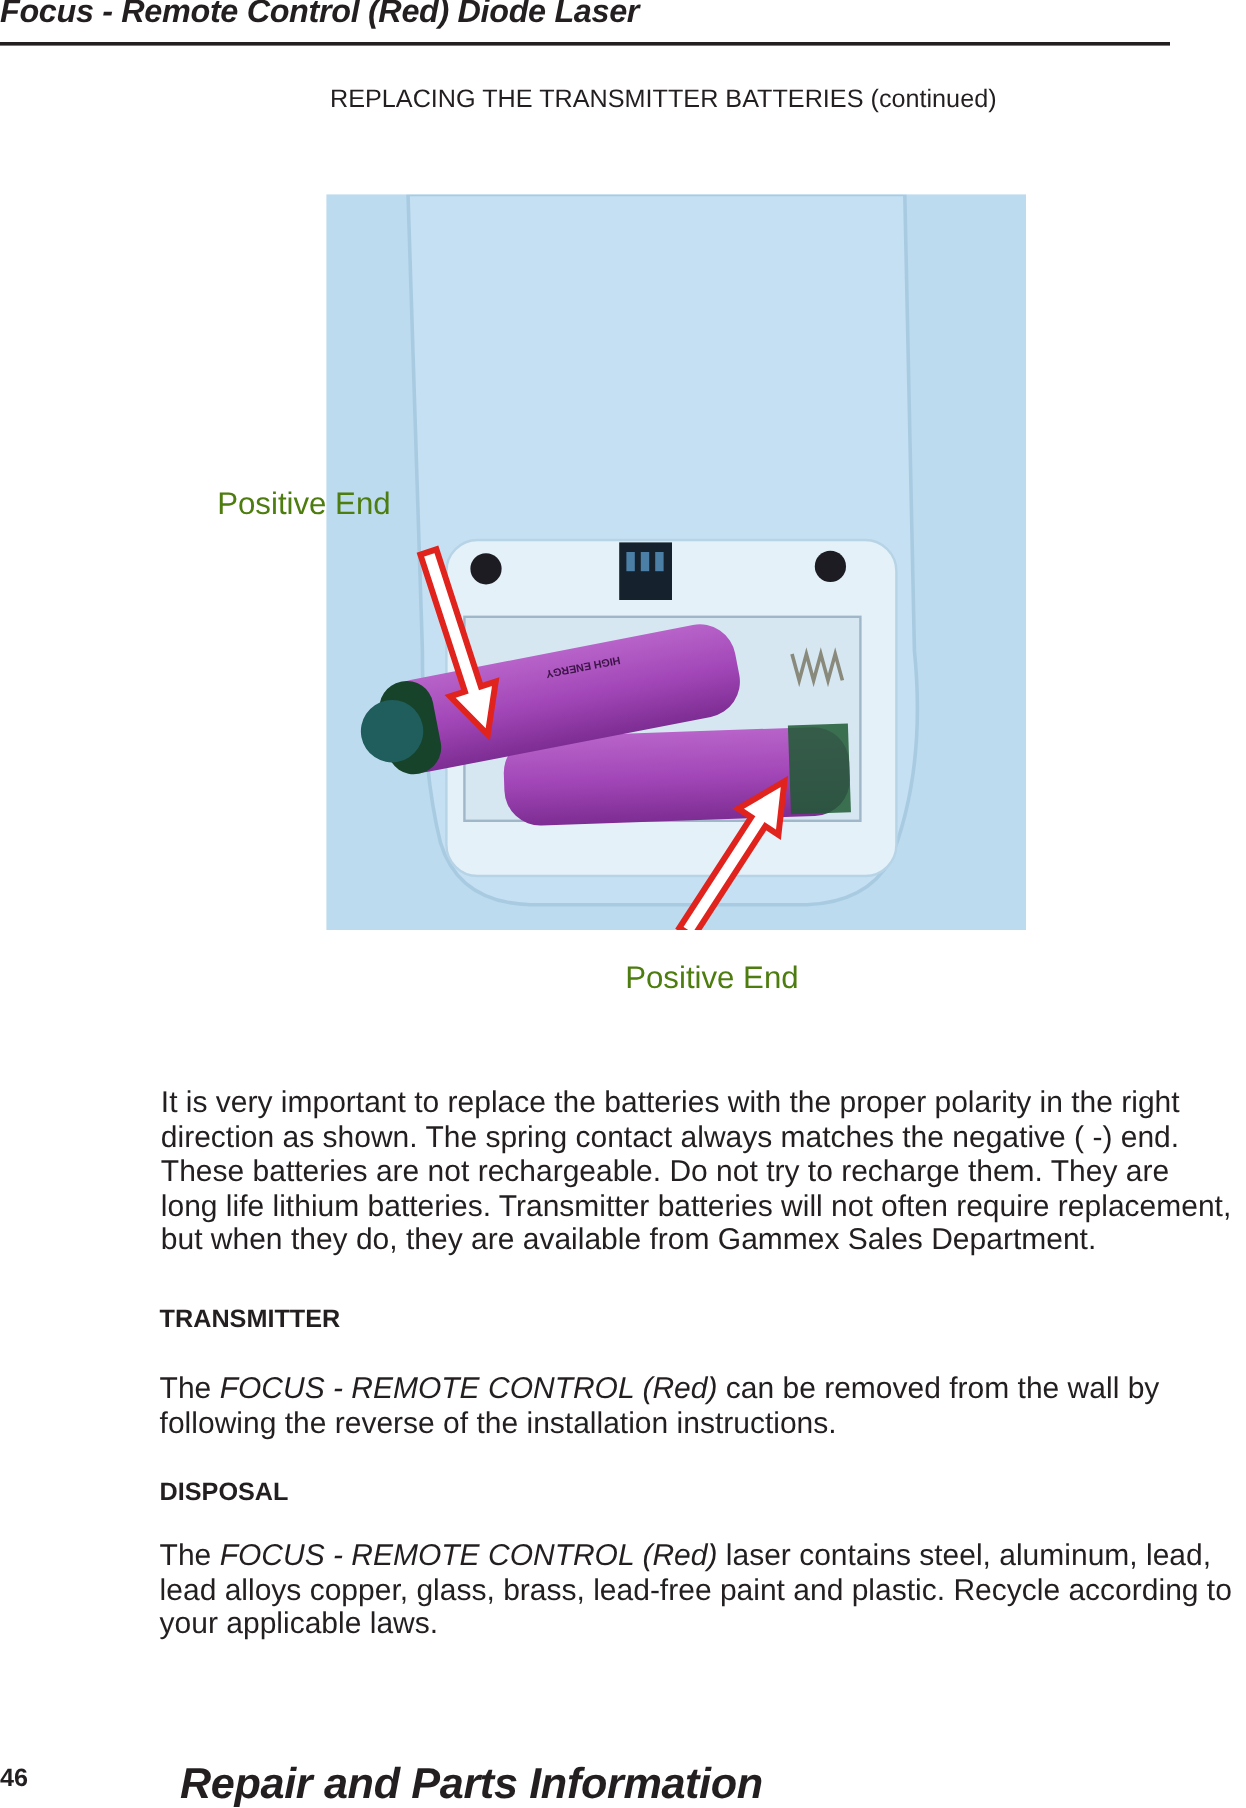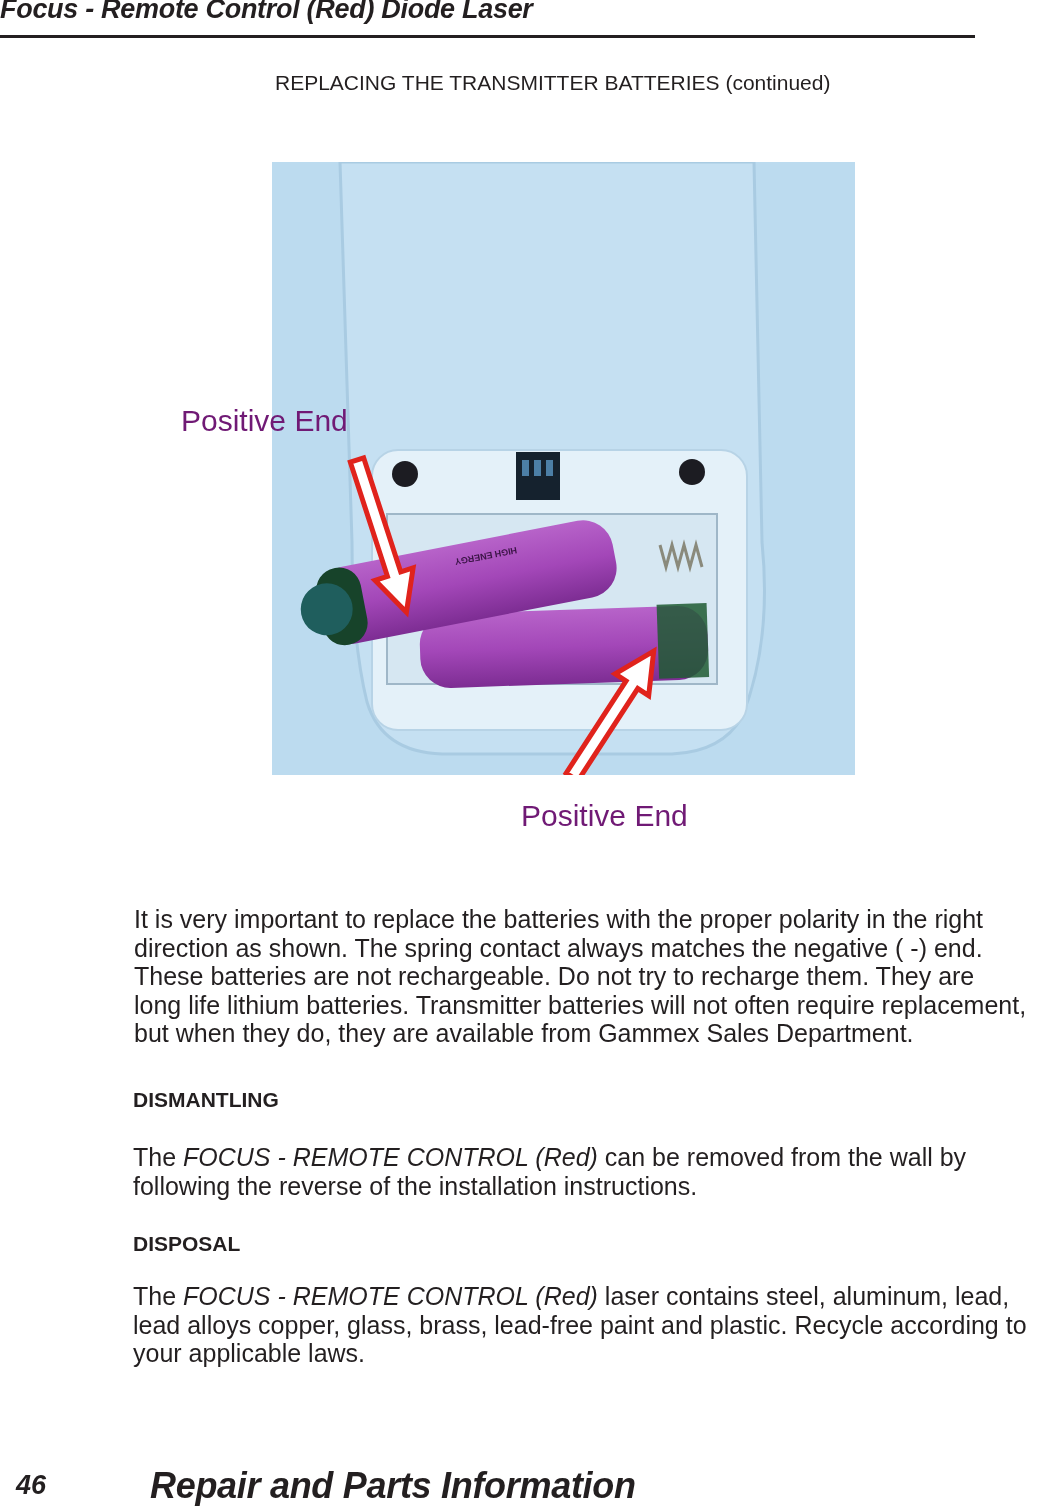--- a/index.html
+++ b/index.html
@@ -14,28 +14,28 @@
   }
   .header-rule { left: 0; top: 35px; width: 975px; height: 3px; background: #231f20; }
   .section-title {
     left: 275px; top: 71px; font-size: 21px; font-weight: normal; white-space: nowrap;
   }
   .photo {
     left: 272px; top: 162px; width: 583px; height: 613px;
     background: #bcdbef; overflow: hidden;
   }
   .callout {
-    font-size: 30px; white-space: nowrap; color: #701a75;
+    font-size: 26px; white-space: nowrap; color: #4d7c0f;
   }
   .body-text {
     font-size: 25px; line-height: 28.6px; white-space: nowrap;
   }
   .heading { font-size: 21px; font-weight: bold; white-space: nowrap; }
   .footer-num {
-    left: 16px; top: 1470px; font-size: 27px; font-weight: bold; font-style: italic;
+    left: 0; top: 1470px; font-size: 21px; font-weight: bold; 
   }
   .footer-title {
     left: 150px; top: 1465px; font-size: 36px; font-weight: bold; font-style: italic;
     white-space: nowrap; letter-spacing: -0.3px;
   }
   em { font-style: italic; }
 </style>
 </head>
 <body>
 
@@ -94,21 +94,21 @@
 <div class="abs callout" style="left:521px; top:799px;">Positive End</div>
 
 <div class="abs body-text" style="left:134px; top:905px;">
   <div>It is very important to replace the batteries with the proper polarity in the right</div>
   <div>direction as shown.  The spring contact always matches the negative ( -) end.</div>
   <div>These batteries are not rechargeable.  Do not try to recharge them.  They are</div>
   <div>long life lithium batteries.  Transmitter batteries will not often require replacement,</div>
   <div>but when they do, they are available from Gammex Sales Department.</div>
 </div>
 
-<div class="abs heading" style="left:133px; top:1088px;">DISMANTLING</div>
+<div class="abs heading" style="left:133px; top:1088px;">TRANSMITTER</div>
 <div class="abs body-text" style="left:133px; top:1143px;">
   <div><span>The </span><em>FOCUS - REMOTE CONTROL (Red)</em><span> can be removed from the wall by</span></div>
   <div>following the reverse of the installation instructions.</div>
 </div>
 
 <div class="abs heading" style="left:133px; top:1232px;">DISPOSAL</div>
 <div class="abs body-text" style="left:133px; top:1258px;margin-top:24px;">
   <div><span>The </span><em>FOCUS - REMOTE CONTROL (Red)</em><span> laser contains steel, aluminum, lead,</span></div>
   <div>lead alloys copper, glass, brass, lead-free paint and plastic. Recycle according to</div>
   <div>your applicable laws.</div>

